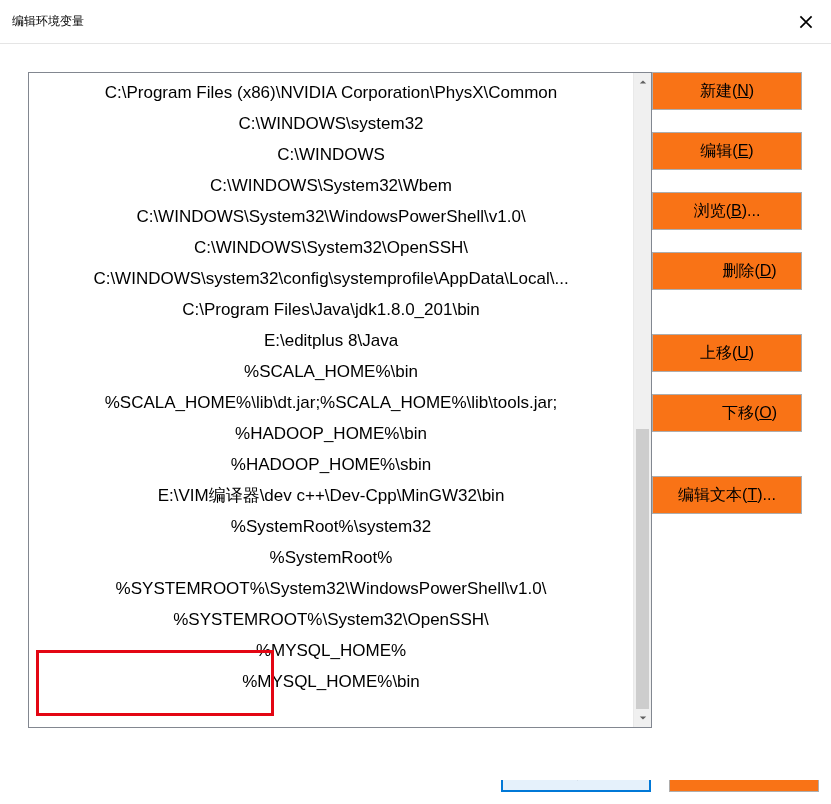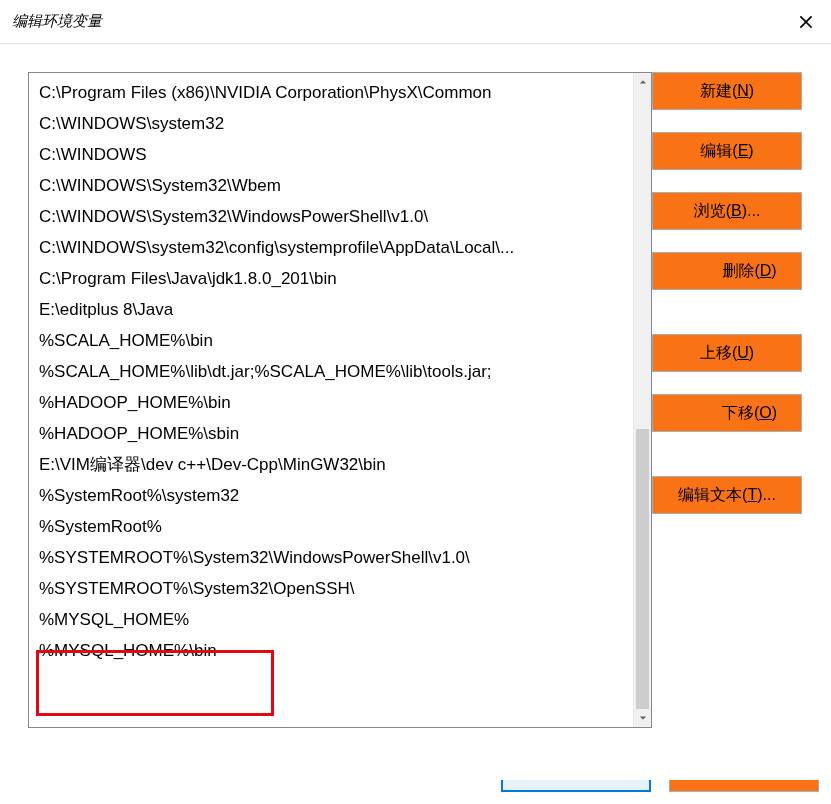--- a/index.html
+++ b/index.html
@@ -16,35 +16,35 @@
   }
   .titlebar {
     display: flex;
     align-items: center;
     justify-content: space-between;
     height: 44px;
     padding: 0 0 0 12px;
     border-bottom: 1px solid #e5e5e5;
   }
   .titlebar .title {
-    font-size: 15px;
-    font-style: italic;
+    font-size: 12px;
   }
   .close-btn {
     width: 50px;
     height: 44px;
     display: flex;
     align-items: center;
     justify-content: center;
     cursor: pointer;
   }
   .close-btn svg { width: 14px; height: 14px; }
   .content {
     display: flex;
     padding: 28px 12px 0 28px;
+    text-align: center;
   }
   .list-wrap {
     width: 624px;
     height: 656px;
     border: 1px solid #828790;
     position: relative;
     background: #fff;
     display: flex;
   }
   .list {
@@ -151,20 +151,21 @@
 </div>
 
 <div class="content">
   <div class="list-wrap">
     <div class="list" id="path-list">
         <div class="list-item">C:\Program Files (x86)\NVIDIA Corporation\PhysX\Common</div>
         <div class="list-item">C:\WINDOWS\system32</div>
         <div class="list-item">C:\WINDOWS</div>
         <div class="list-item">C:\WINDOWS\System32\Wbem</div>
         <div class="list-item">C:\WINDOWS\System32\WindowsPowerShell\v1.0\</div>
+        <div class="list-item">C:\WINDOWS\System32\OpenSSH\</div>
         <div class="list-item">C:\WINDOWS\system32\config\systemprofile\AppData\Local\...</div>
         <div class="list-item">C:\Program Files\Java\jdk1.8.0_201\bin</div>
         <div class="list-item">E:\editplus 8\Java</div>
         <div class="list-item">%SCALA_HOME%\bin</div>
         <div class="list-item">%SCALA_HOME%\lib\dt.jar;%SCALA_HOME%\lib\tools.jar;</div>
         <div class="list-item">%HADOOP_HOME%\bin</div>
         <div class="list-item">%HADOOP_HOME%\sbin</div>
         <div class="list-item">E:\VIM编译器\dev c++\Dev-Cpp\MinGW32\bin</div>
         <div class="list-item">%SystemRoot%\system32</div>
         <div class="list-item">%SystemRoot%</div>

